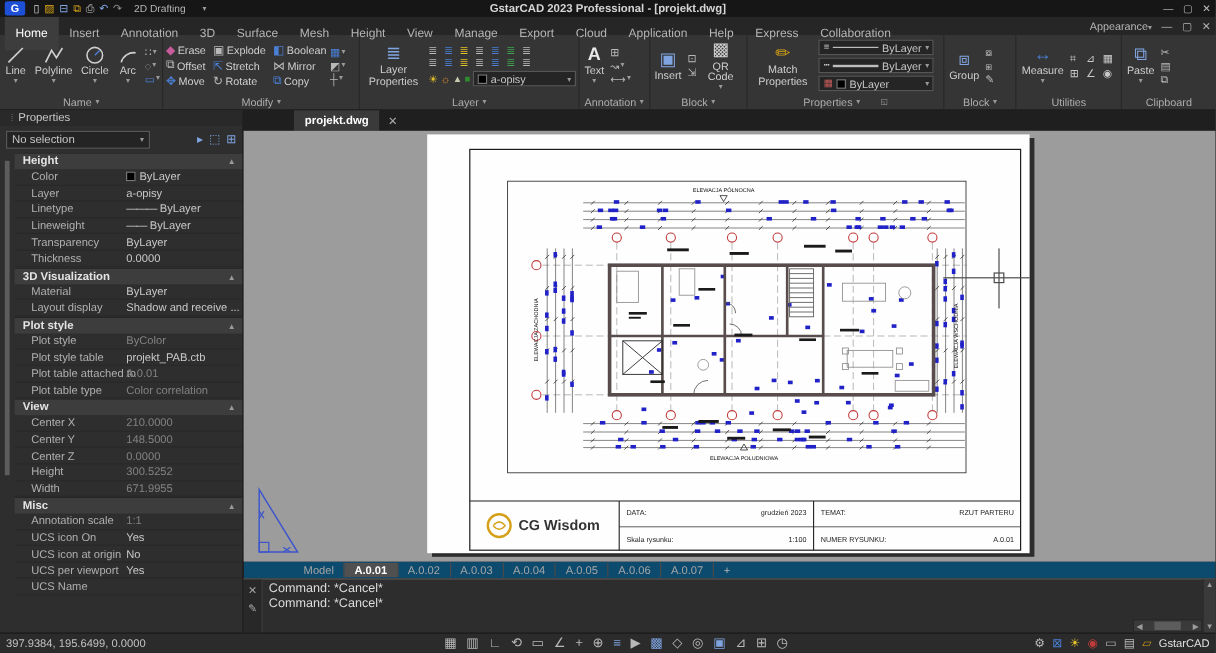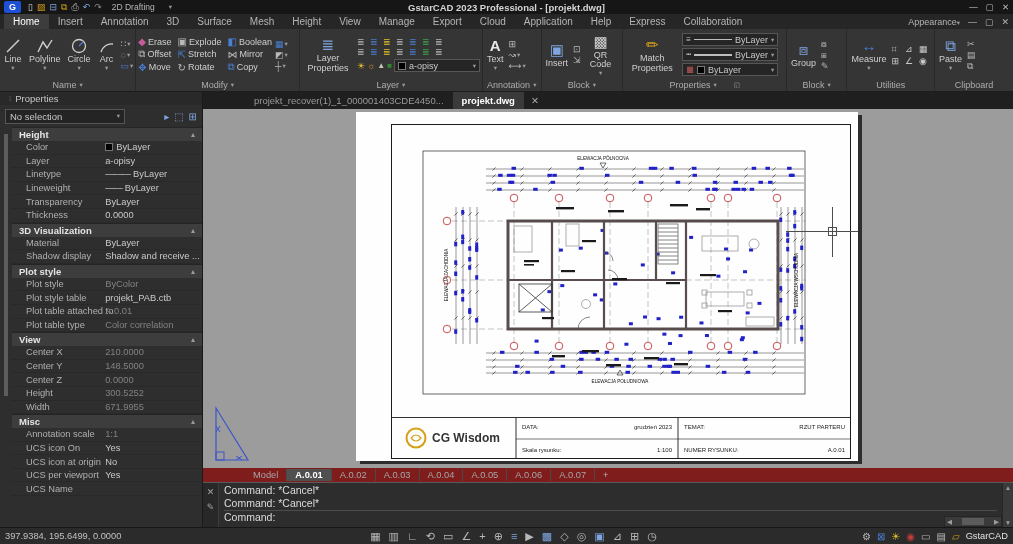--- a/index.html
+++ b/index.html
@@ -9,21 +9,21 @@
   #titlebar{height:14px;background:#161616;display:flex;align-items:center;padding:0 4px;position:relative}
   .logo{width:17px;height:12px;background:#1d4fd7;border-radius:2px;color:#fff;font-weight:bold;font-size:9px;display:flex;align-items:center;justify-content:center;margin-right:5px}
   .qa{font-size:9px;margin:0 2px;line-height:12px}
   .ws-select{font-size:8.5px;color:#b5b5b5;margin-left:8px;display:flex;align-items:center;gap:14px}
   .app-title{position:absolute;left:0;right:0;text-align:center;font-size:9.5px;color:#d5d5d5;font-weight:bold;pointer-events:none}
   .winbtns{margin-left:auto;display:flex;gap:8px;font-size:8.5px;color:#bbb;z-index:2}
 
   
   #menurow{height:15px;background:#262626;display:flex;align-items:stretch;padding:0 4px}
   #menu-tabs{display:flex}
-  .mtab{padding:1px 9px;font-size:10px;color:#b5b5b5;display:flex;align-items:center}
+  .mtab{padding:14px 9px;font-size:10px;color:#b5b5b5;display:flex;align-items:center}
   .mtab.active{background:#3d3d3d;color:#fff}
   .menu-right{margin-left:auto;display:flex;gap:8px;align-items:center;font-size:9px;color:#b5b5b5}
 
   
   #ribbon{height:63px;background:#353535;display:flex;border-bottom:1px solid #1d1d1d}
   .panel{display:flex;flex-direction:column;border-right:1px solid #282828;padding:1px 2px 0 2px}
   .panel-body{flex:1;display:flex;align-items:center;gap:3px}
   .panel-foot{height:12px;display:flex;align-items:center;justify-content:center;gap:3px;font-size:9px;color:#adadad}
   .caret{font-size:6.5px;color:#9a9a9a}
   .bigbtn{display:flex;flex-direction:column;align-items:center;justify-content:center;font-size:9px;color:#cfcfcf;padding:0 2px;line-height:1.05;text-align:center}
@@ -62,21 +62,21 @@
   .dtab{padding:0 9px;color:#9a9a9a;display:flex;align-items:center}
   .dtab.active{background:#3a3a3a;color:#fff;font-weight:bold}
   .dtab-close{color:#a8a8a8;display:flex;align-items:center;padding:0 7px}
 
   #canvas{flex:1;background:#9c9c9c;position:relative;overflow:hidden}
   #paper{position:absolute;left:153px;top:3px;width:502px;height:349px;background:#fefefe;box-shadow:4px 3px 0 #2d2d2d}
   .xline{position:absolute;background:#4d4d4d}
   #pickbox{position:absolute;border:1px solid #4d4d4d;width:9px;height:9px}
   #ucs-icon{position:absolute;left:9px;bottom:4px}
 
-  #layouttabs{height:14px;background:#7f1d1d;display:flex;align-items:center;padding-left:42px;font-size:9.3px}
+  #layouttabs{height:14px;background:#0c4a6e;display:flex;align-items:center;padding-left:42px;font-size:9.3px}
   .ltab{padding:0 8px;color:#a5a5a5;border-right:1px solid #4a4a4a;height:12px;display:flex;align-items:center}
   .ltab.active{background:#505050;color:#fff;font-weight:bold}
   .ltab.addtab{border-right:none;color:#b8b8b8}
 
   #cmd{height:45px;background:#2d2d2d;border-top:1px solid #5a5a5a;display:flex;position:relative}
   .cmd-gutter{width:16px;display:flex;flex-direction:column;align-items:center;gap:5px;padding-top:4px;color:#a5a5a5;font-size:9px;background:#282828;border-right:1px solid #3d3d3d}
   .cmd-lines{flex:1;padding:1px 5px;font-family:"DejaVu Sans Mono",monospace;font-size:10.5px;color:#dcdcdc;display:flex;flex-direction:column}
   .cmd-line{height:13px;line-height:13px;white-space:pre}
   .cmd-prompt{border-top:1px solid #4c4c4c;flex:1}
   .cmd-vscroll{width:11px;background:#3a3a3a;border-left:1px solid #262626;display:flex;flex-direction:column;justify-content:space-between;align-items:center;font-size:6.5px;color:#9c9c9c;padding:1px 0}
@@ -516,21 +516,21 @@
           <span>3D Visualization</span>
           <span class="sec-col">▴</span>
         </div>
         <div class="prow">
           <span class="lab">Material</span>
           <span class="val">
             <span>ByLayer</span>
           </span>
         </div>
         <div class="prow">
-          <span class="lab">Shadow display</span>
+          <span class="lab">Layout display</span>
           <span class="val">
             <span>Shadow and receive ...</span>
           </span>
         </div>
         <div class="sec-h">
           <span>Plot style</span>
           <span class="sec-col">▴</span>
         </div>
         <div class="prow">
           <span class="lab">Plot style</span>
@@ -623,21 +623,20 @@
           <span class="val">
             <span></span>
           </span>
         </div>
       </div>
     <div id="pal-scroll"></div>
   </div>
 
   <div id="workarea">
     <div id="doctabs">
-        <span class="dtab">projekt_recover(1)_1_000001403CDE4450...</span>
         <span class="dtab active">projekt.dwg</span>
         <span class="dtab-close">✕</span>
       </div>
 
     <div id="canvas">
       <div id="paper">
         <svg id="plan" viewBox="0 0 502 349" width="502" height="349" xmlns="http://www.w3.org/2000/svg">
 
           <rect x="35.5" y="12.5" width="459" height="334" fill="none" stroke="#1c1c1c" stroke-width="1"></rect>
           <rect x="67" y="39" width="382" height="243" fill="none" stroke="#2a2a2a" stroke-width="0.7"></rect>
@@ -1093,21 +1092,20 @@
       </div>
 
     <div id="cmd">
       <div class="cmd-gutter">
         <span>✕</span>
         <span>✎</span>
       </div>
       <div class="cmd-lines" id="cmd-lines">
           <div class="cmd-line">Command: *Cancel*</div>
           <div class="cmd-line">Command: *Cancel*</div>
-          <div class="cmd-line cmd-prompt">Command:</div>
         </div>
       <div class="cmd-vscroll">
         <span>▲</span>
         <span>▼</span>
       </div>
       <div class="cmd-hscroll">
         <span>◀</span>
         <div class="hthumb"></div>
         <span>▶</span>
       </div>

